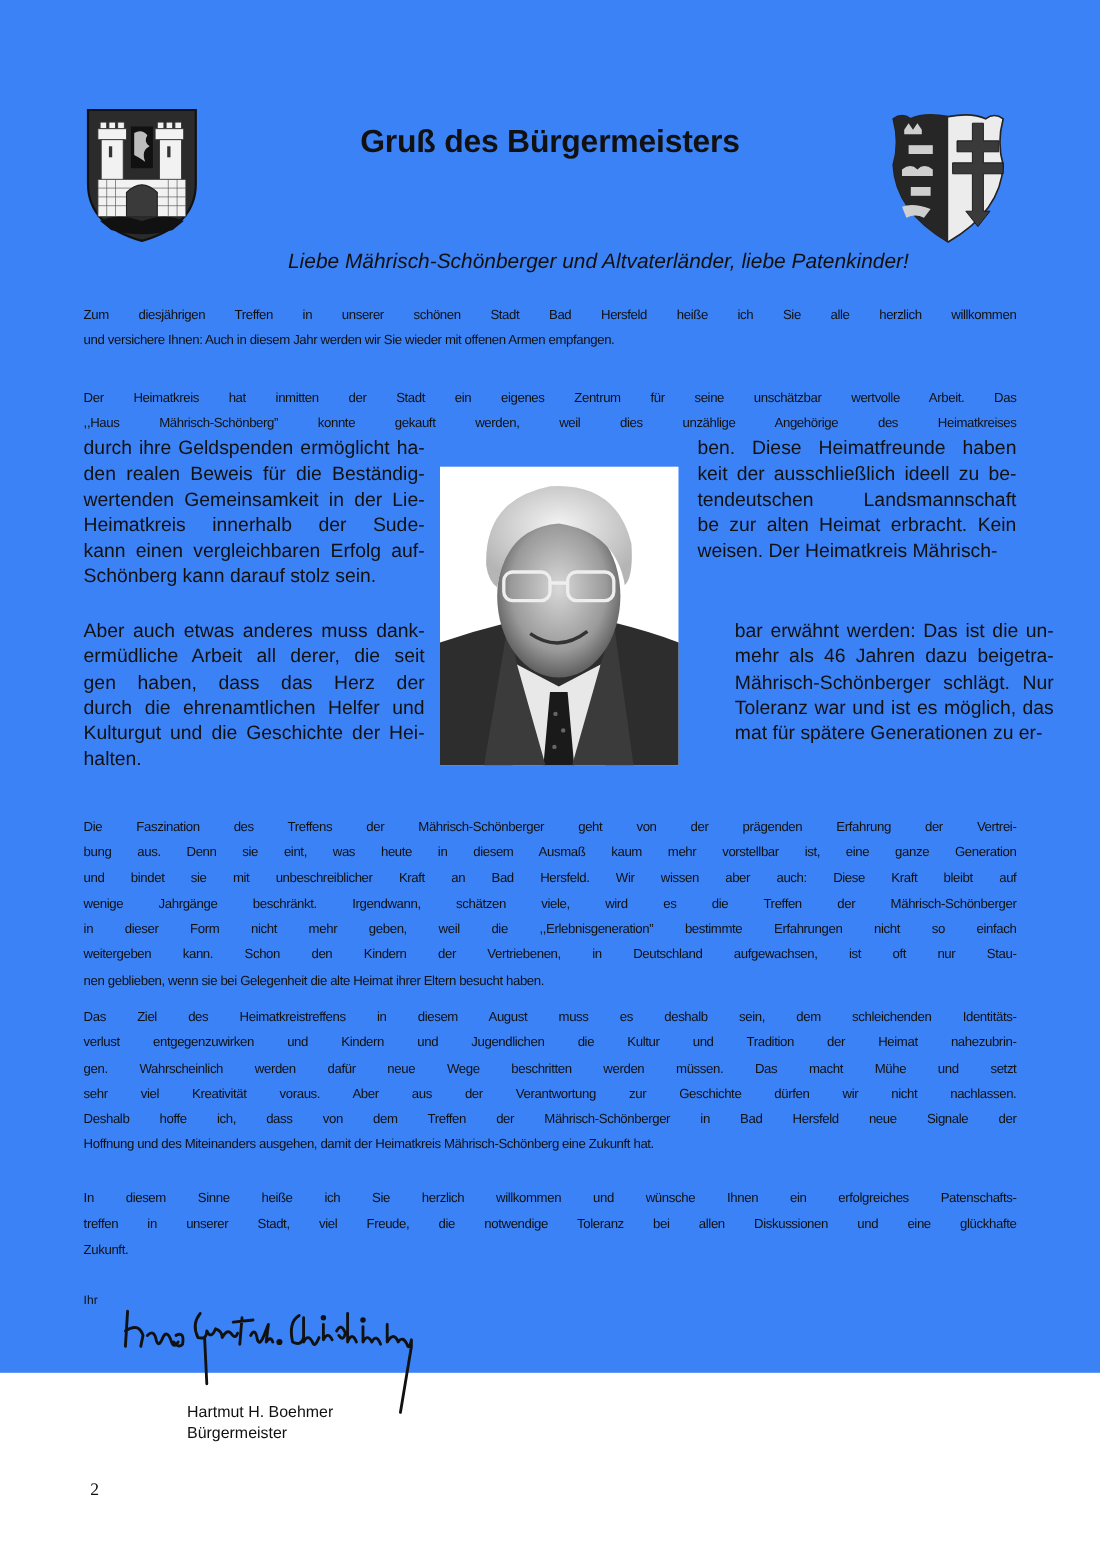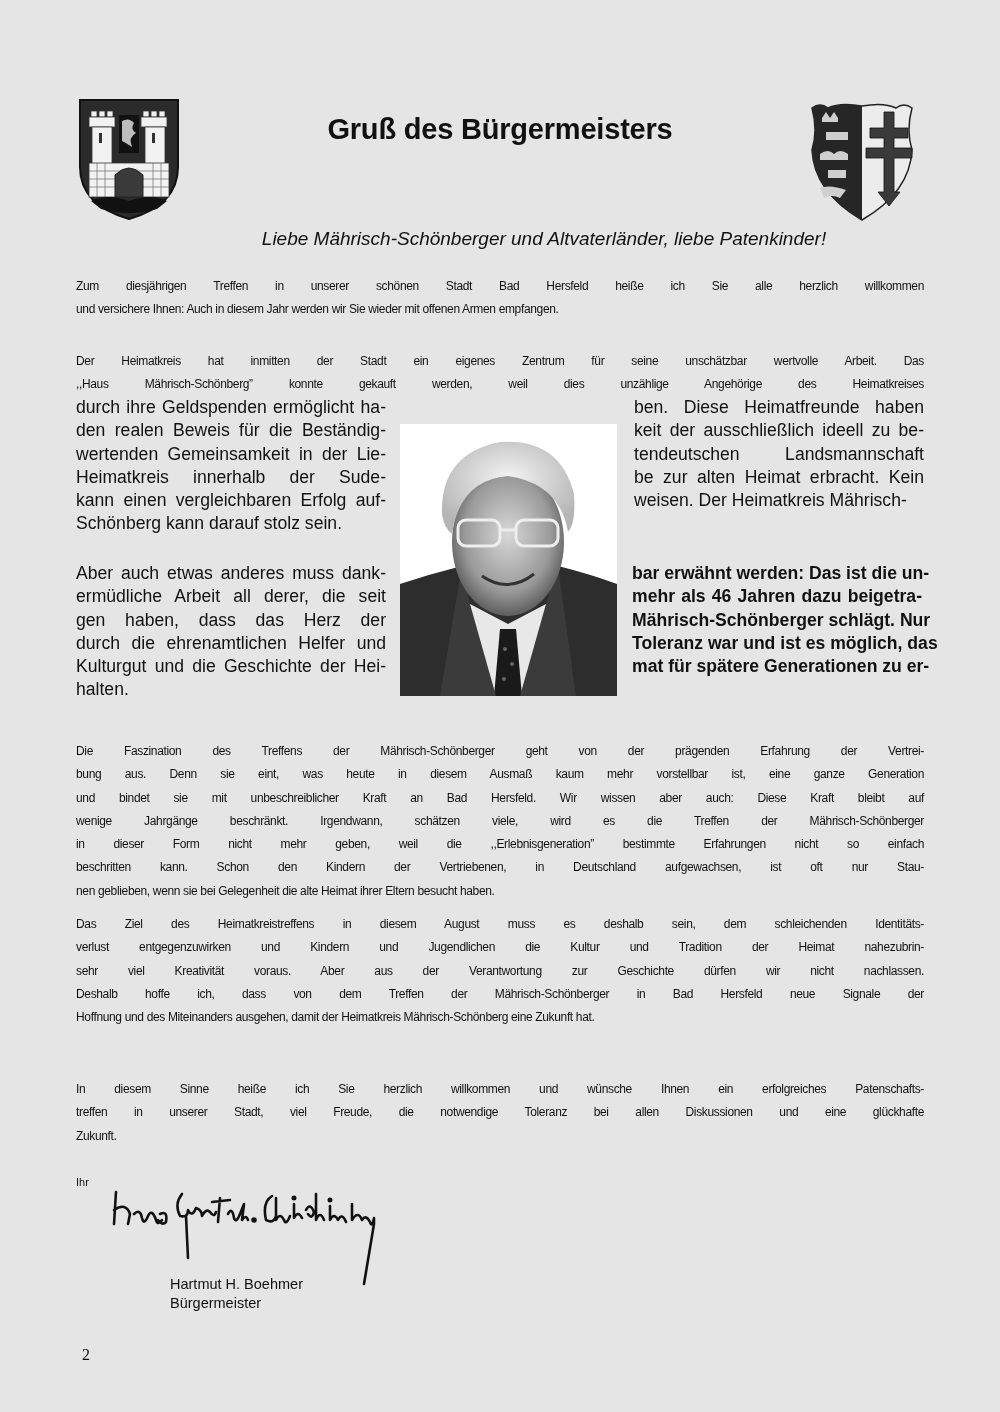--- a/index.html
+++ b/index.html
@@ -1,17 +1,17 @@
 <!DOCTYPE html>
 <html><head>
   <meta charset="utf-8">
   <style>
     html, body { margin: 0; padding: 0; background: #ffffff; }
     body { width: 1000px; height: 1412px; position: relative; overflow: hidden; color: #1a1a1a; }
-    .page { position: absolute; left: 0; top: 0; width: 1000px; height: 1412px; background: #e5e5e5; }
+    .page { position: absolute; left: 0; top: 0; width: 1000px; height: 1248px; background: #3b82f6; }
     .crest { position: absolute; }
     .crest-left { left: 77px; top: 97px; width: 104px; height: 124px; }
     .crest-right { left: 806px; top: 100px; width: 112px; height: 122px; }
     .title {
       position: absolute; left: 0; width: 1000px; top: 113px; text-align: center;
       font-family: "Liberation Sans", sans-serif; font-weight: bold; font-size: 29px; letter-spacing: -0.2px;
       color: #111;
     }
     .salutation {
       position: absolute; left: 0; width: 1000px; top: 228px; text-align: center;
@@ -23,21 +23,21 @@
       text-align: justify; letter-spacing: -0.35px;
     }
     .p .ln { display: block; text-align: justify; text-align-last: justify; white-space: nowrap; }
     .p .ln.last { text-align-last: left; }
     .col { position: absolute; font-family: "Liberation Sans", sans-serif; font-size: 17.6px; line-height: 23.3px; color: #111; }
     .col .ln { display: block; text-align: justify; text-align-last: justify; white-space: nowrap; }
     .col .ln.last { text-align-last: left; }
     .col-left-a { left: 76px; top: 396px; width: 310px; }
     .col-right-a { left: 634px; top: 396px; width: 290px; }
     .col-left-b { left: 76px; top: 562px; width: 310px; }
-    .col-right-b { left: 632px; top: 562px; width: 290px; font-weight: bold; }
+    .col-right-b { left: 668px; top: 562px; width: 290px; }
     .photo { position: absolute; left: 400px; top: 424px; width: 217px; height: 272px; }
     .ihr { position: absolute; left: 76px; top: 1176px; font-family: "Liberation Sans", sans-serif; font-size: 11px; color: #111; }
     .signature { position: absolute; left: 108px; top: 1180px; width: 290px; height: 110px; }
     .signer { position: absolute; left: 170px; top: 1275px; font-family: "Liberation Sans", sans-serif; font-size: 14.5px; line-height: 19px; color: #111; }
     .pagenum { position: absolute; left: 82px; top: 1346px; font-family: "Liberation Serif", serif; font-size: 16px; color: #111; }
   </style>
 </head>
 <body>
 
 <div class="page">
@@ -174,27 +174,28 @@
 
     <path d="M82,152 Q108,170 134,150" fill="none" stroke="#333" stroke-width="3"></path>
   </svg>
 
   <div class="p" style="top:726px;margin-top:14px;">
     <span class="ln">Die Faszination des Treffens der Mährisch-Schönberger geht von der prägenden Erfahrung der Vertrei-</span>
     <span class="ln">bung aus. Denn sie eint, was heute in diesem Ausmaß kaum mehr vorstellbar ist, eine ganze Generation</span>
     <span class="ln">und bindet sie mit unbeschreiblicher Kraft an Bad Hersfeld. Wir wissen aber auch: Diese Kraft bleibt auf</span>
     <span class="ln">wenige Jahrgänge beschränkt. Irgendwann, schätzen viele, wird es die Treffen der Mährisch-Schönberger</span>
     <span class="ln">in dieser Form nicht mehr geben, weil die ,,Erlebnisgeneration” bestimmte Erfahrungen nicht so einfach</span>
-    <span class="ln">beschritten kann. Schon den Kindern der Vertriebenen, in Deutschland aufgewachsen, ist oft nur Stau-</span>
+    <span class="ln">weitergeben kann. Schon den Kindern der Vertriebenen, in Deutschland aufgewachsen, ist oft nur Stau-</span>
     <span class="ln last">nen geblieben, wenn sie bei Gelegenheit die alte Heimat ihrer Eltern besucht haben.</span>
   </div>
 
   <div class="p" style="top:913px;">
     <span class="ln">Das Ziel des Heimatkreistreffens in diesem August muss es deshalb sein, dem schleichenden Identitäts-</span>
     <span class="ln">verlust entgegenzuwirken und Kindern und Jugendlichen die Kultur und Tradition der Heimat nahezubrin-</span>
+    <span class="ln">gen. Wahrscheinlich werden dafür neue Wege beschritten werden müssen. Das macht Mühe und setzt</span>
     <span class="ln">sehr viel Kreativität voraus. Aber aus der Verantwortung zur Geschichte dürfen wir nicht nachlassen.</span>
     <span class="ln">Deshalb hoffe ich, dass von dem Treffen der Mährisch-Schönberger in Bad Hersfeld neue Signale der</span>
     <span class="ln last">Hoffnung und des Miteinanders ausgehen, damit der Heimatkreis Mährisch-Schönberg eine Zukunft hat.</span>
   </div>
 
   <div class="p" style="top:1078px;">
     <span class="ln">In diesem Sinne heiße ich Sie herzlich willkommen und wünsche Ihnen ein erfolgreiches Patenschafts-</span>
     <span class="ln">treffen in unserer Stadt, viel Freude, die notwendige Toleranz bei allen Diskussionen und eine glückhafte</span>
     <span class="ln last">Zukunft.</span>
   </div>

